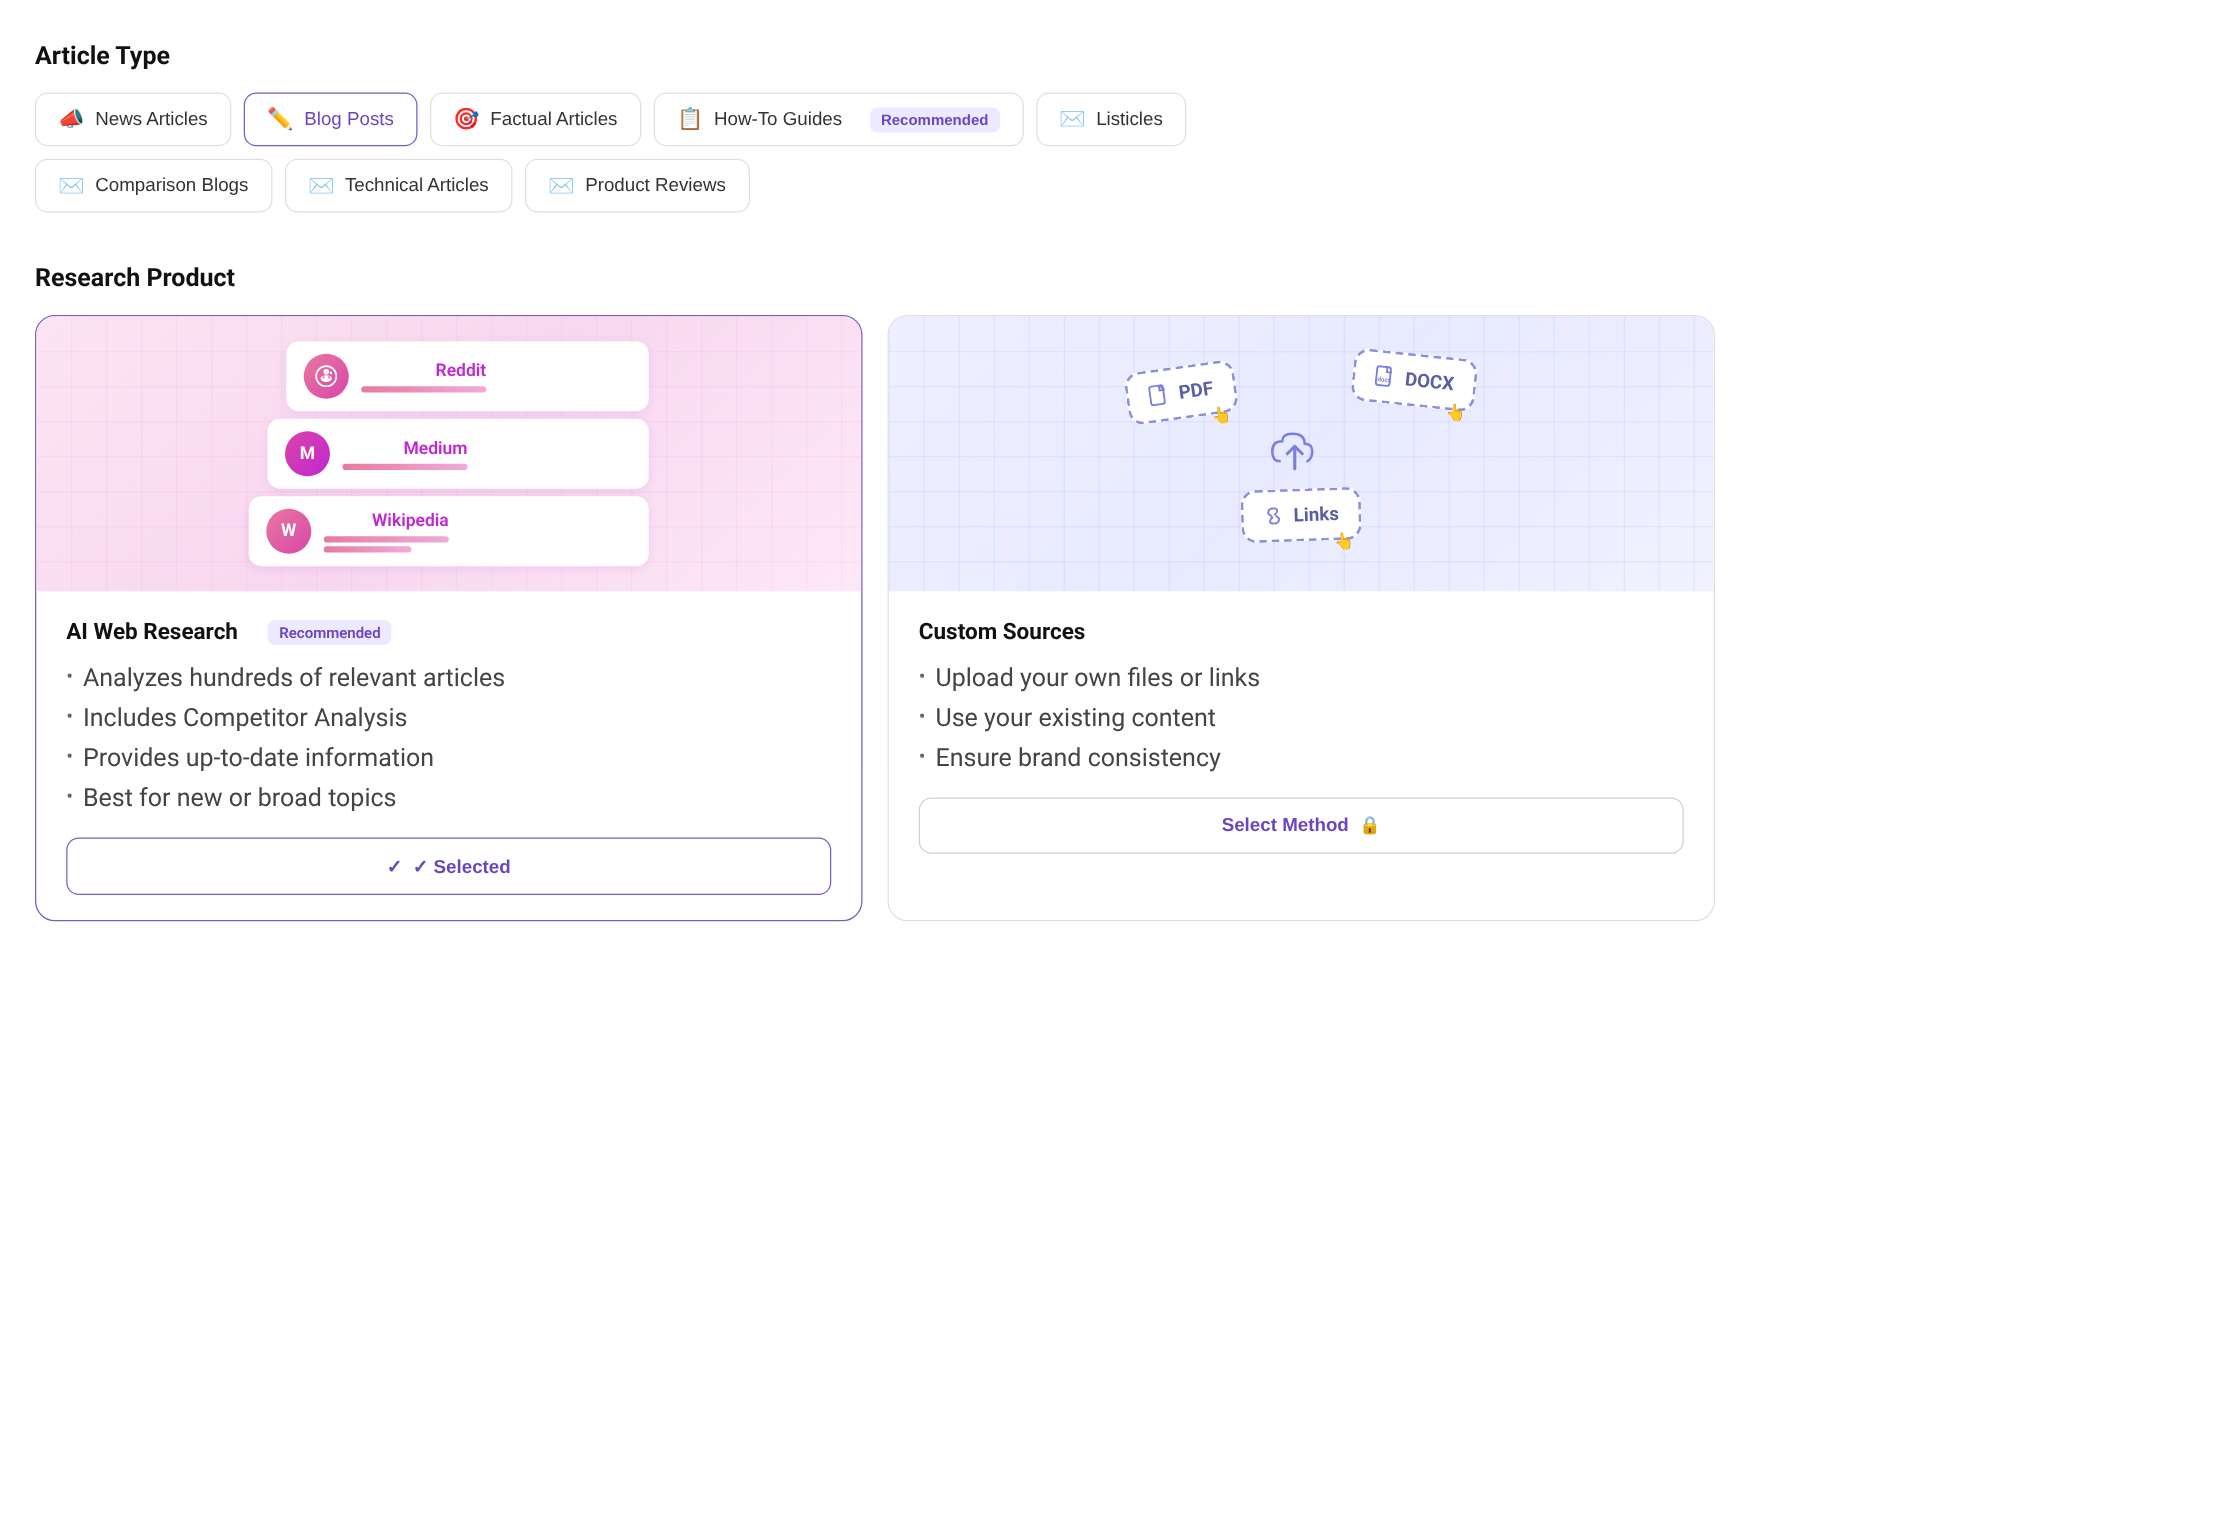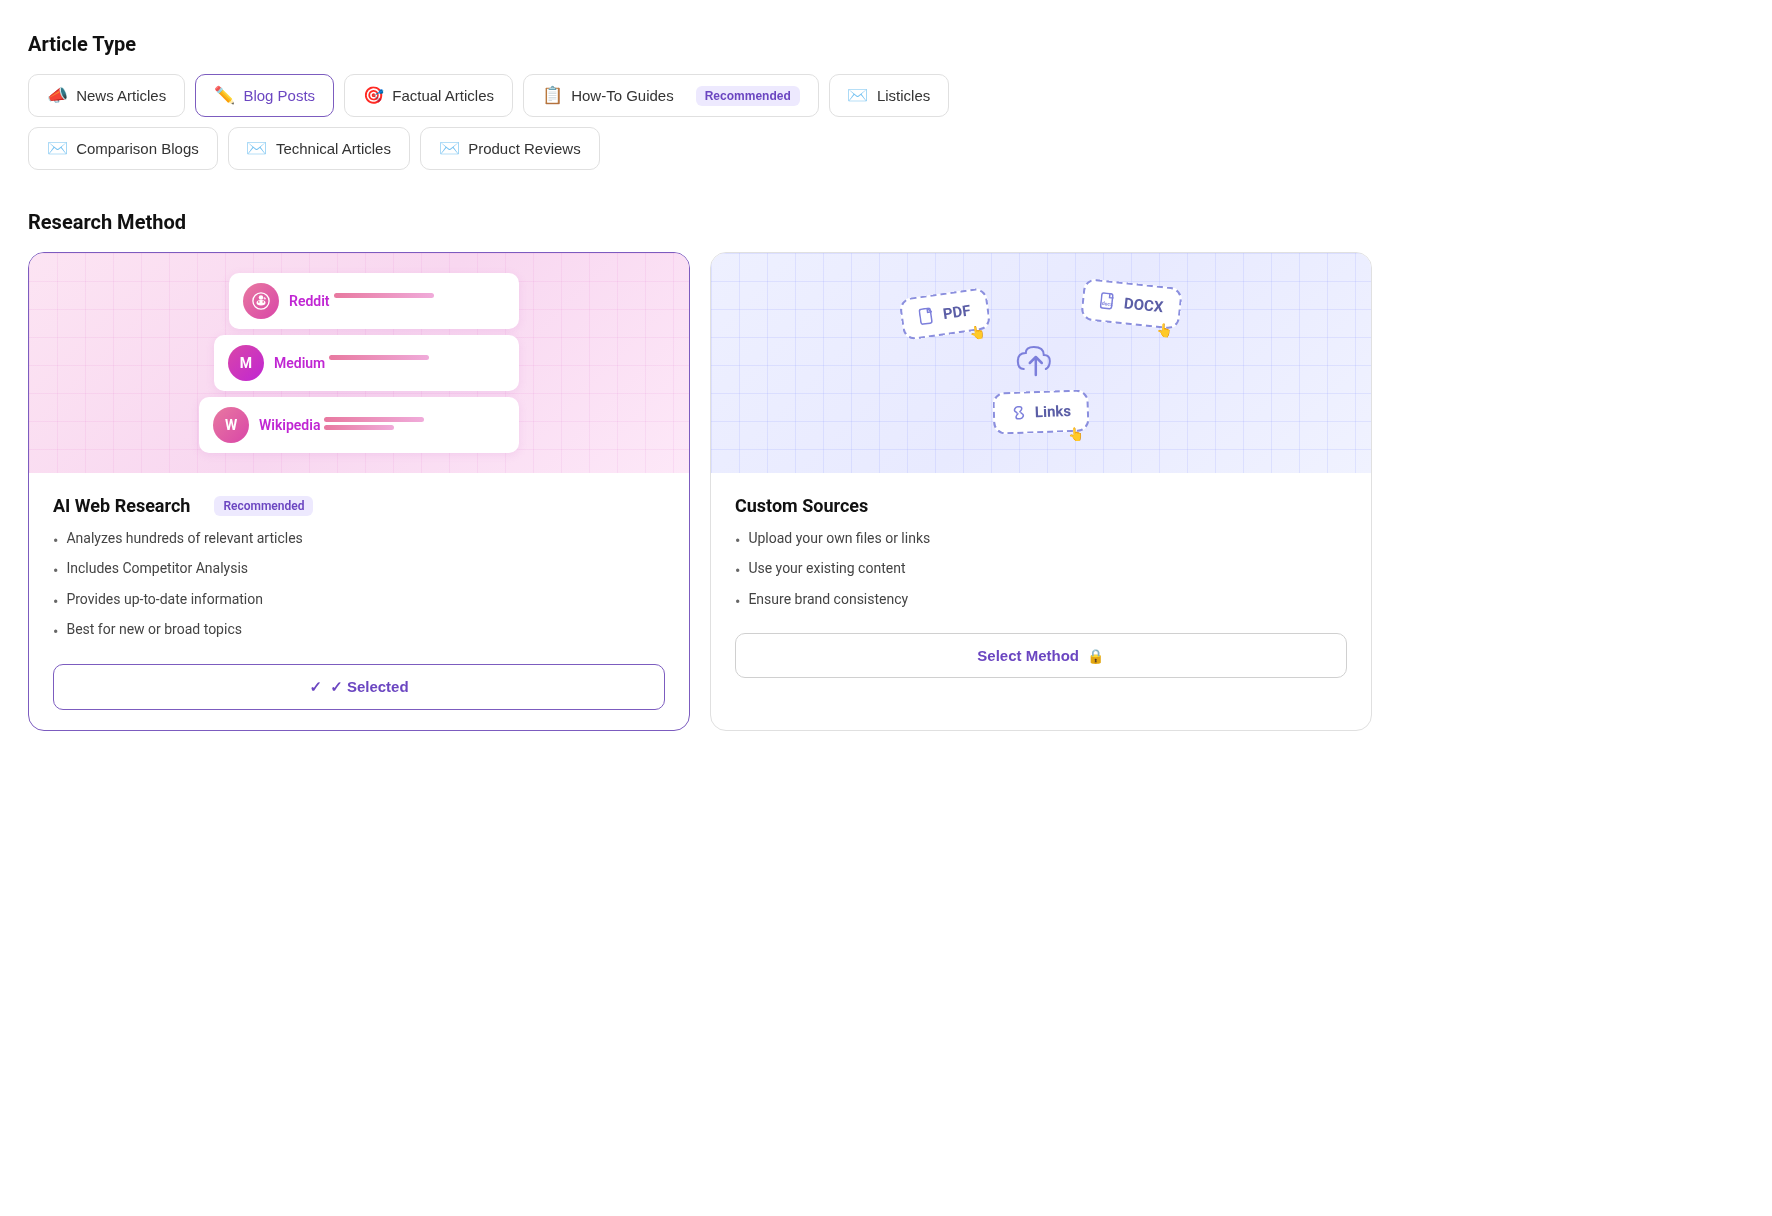--- a/index.html
+++ b/index.html
@@ -150,22 +150,23 @@
       font-size: 18px;
       flex-shrink: 0;
     }
 
     .reddit-circle { background: linear-gradient(135deg, #e879a0, #d946a8); }
     .medium-circle { background: linear-gradient(135deg, #d946a8, #c026d3); }
     .wiki-circle { background: linear-gradient(135deg, #e879a0, #d946a8); }
 
     .stack-text {
       display: flex;
-      flex-direction: row;
+      flex-direction: column;
       gap: 4px;
+      align-items: flex-end;
     }
 
     .stack-label {
       font-size: 14px;
       font-weight: 600;
       color: #c026d3;
     }
 
     .stack-bar {
       height: 5px;
@@ -238,21 +239,21 @@
       font-weight: 700;
       color: #111;
     }
 
     .card-list {
       list-style: none;
       margin-bottom: 20px;
     }
 
     .card-list li {
-      font-size: 14px;
+      font-size: 20px;
       color: #444;
       margin-bottom: 8px;
       display: flex;
       align-items: flex-start;
       gap: 8px;
     }
 
     .card-list li::before {
       content: '•';
       color: #666;
@@ -340,21 +341,21 @@
       <span>Technical Articles</span>
     </button>
     <button class="article-btn">
       <span class="icon">✉️</span>
       <span>Product Reviews</span>
     </button>
   </div>
 </div>
 
 <div class="research-section">
-  <h2 class="section-title">Research Method</h2>
+  <h2 class="section-title">Research Product</h2>
 
   <div class="research-cards">
 
     <div class="research-card selected-card">
       <div class="card-illustration illustration-ai">
         <div class="ai-stack">
           <div class="ai-stack-item">
             <div class="stack-icon-circle reddit-circle">
               <svg width="18" height="18" viewBox="0 0 20 20" fill="white">
                 <circle cx="10" cy="10" r="9" fill="none" stroke="white" stroke-width="1.5"></circle>

